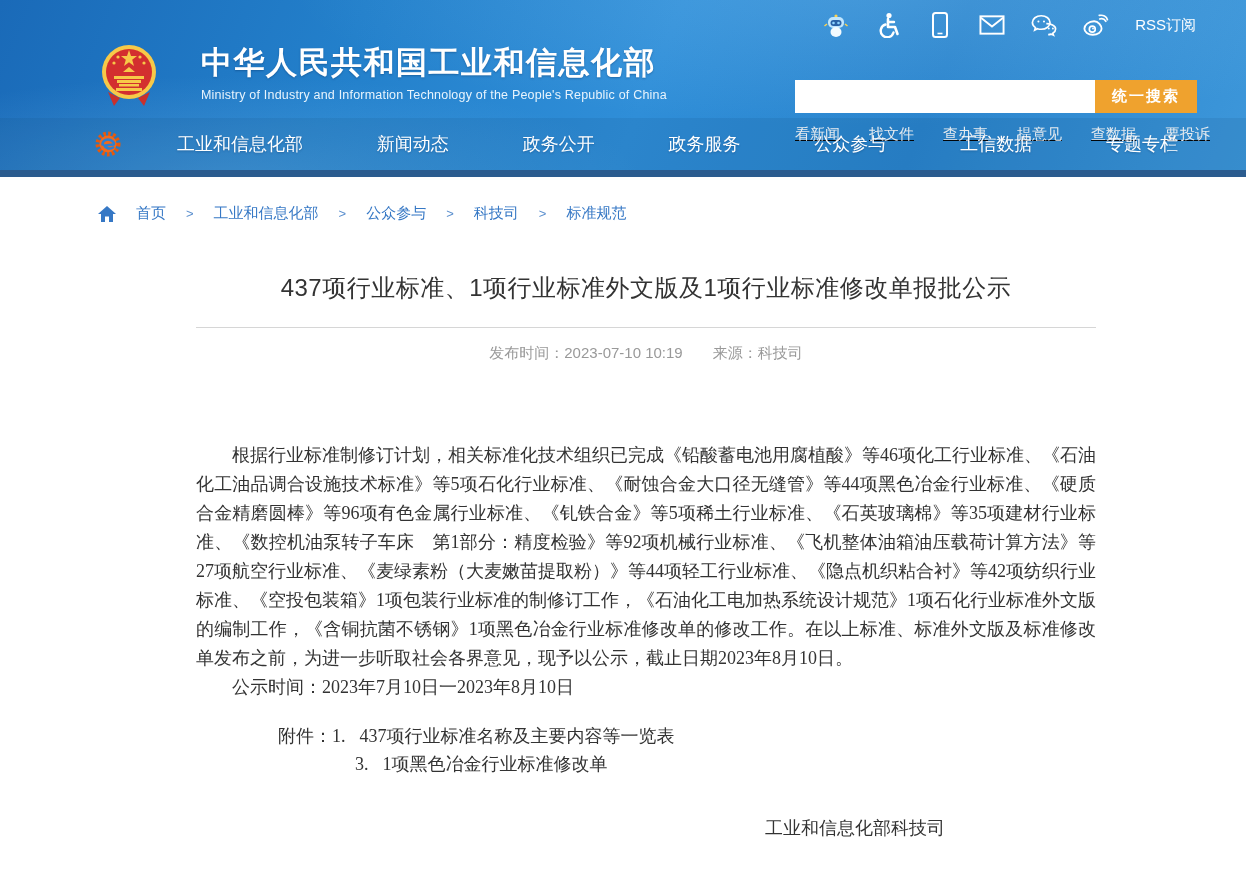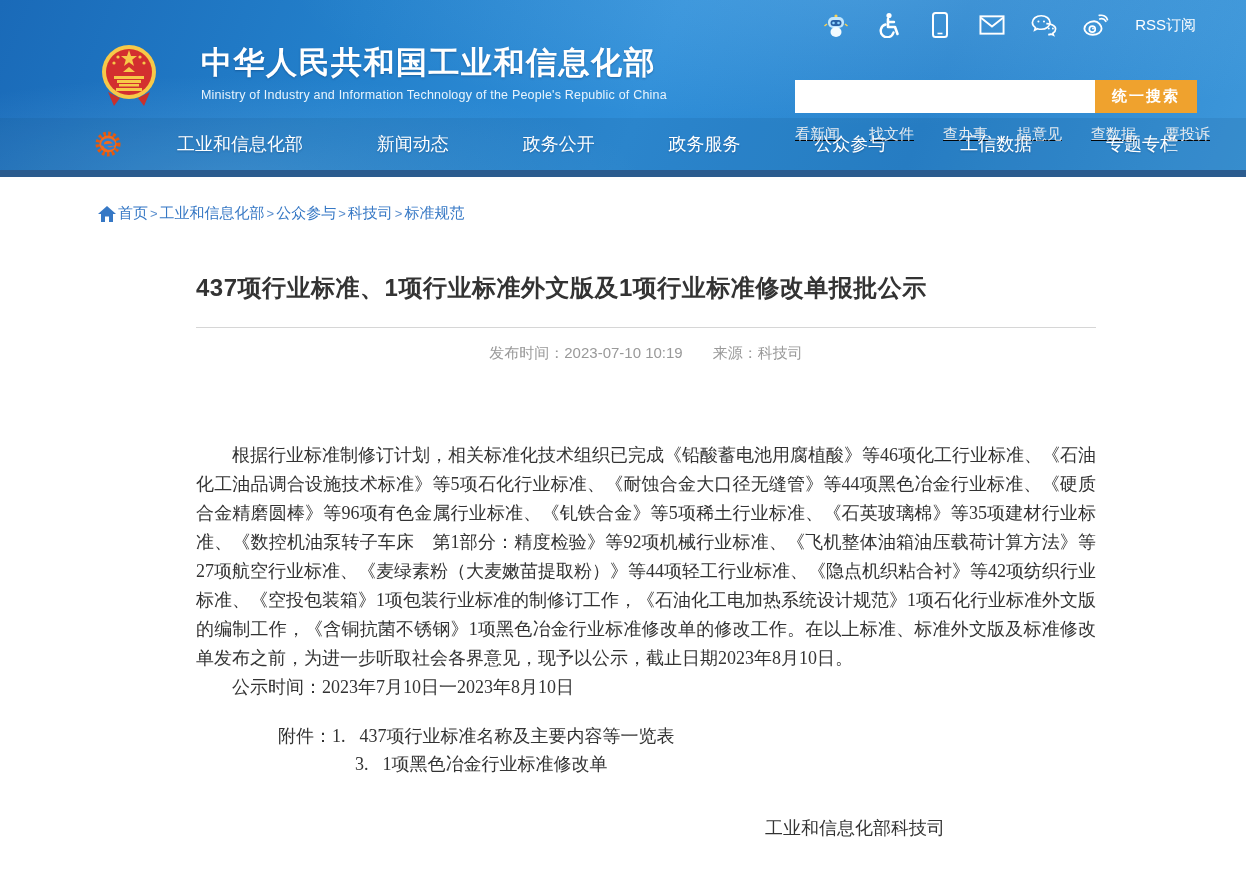--- a/index.html
+++ b/index.html
@@ -64,31 +64,31 @@
   .nav-logo { margin-left:93px; width:30px; height:30px; flex:0 0 auto; }
   .nav-items { flex:1; display:flex; justify-content:space-between; padding:0 68px 0 54px; }
   .nav-item {
     color:#ffffff; font-size:18px; cursor:pointer; white-space:nowrap;
     text-shadow:0 1px 2px rgba(0,40,90,0.3);
   }
 
   
   .breadcrumb {
     margin:27px 0 0 98px;
-    display:flex; align-items:center; gap:2px;
+    display:flex; align-items:center; gap:20px;
     font-size:15px; color:#3678c5;
   }
   .breadcrumb .crumb { cursor:pointer; }
   .breadcrumb .sep { color:#5b8fce; font-size:13px; }
   .home-icon { width:18px; height:16px; }
 
   
   .article { width:900px; margin:51px 0 0 196px; }
   .article-title {
-    text-align:left; font-size:24px; font-weight:bold; color:#333333;
+    text-align:center; font-size:24px; font-weight:normal; color:#333333;
     letter-spacing:0.5px; line-height:28px;
   }
   .title-divider { margin-top:25px; border-bottom:1px solid #d6d6d6; }
   .meta { margin-top:16px; text-align:center; color:#999999; font-size:15px; }
   .meta .gap { display:inline-block; width:30px; }
 
   .body-text {
     margin-top:78px;
     font-family:"Liberation Serif", "DejaVu Serif", serif;
     font-size:18px; line-height:29px; color:#333333;

